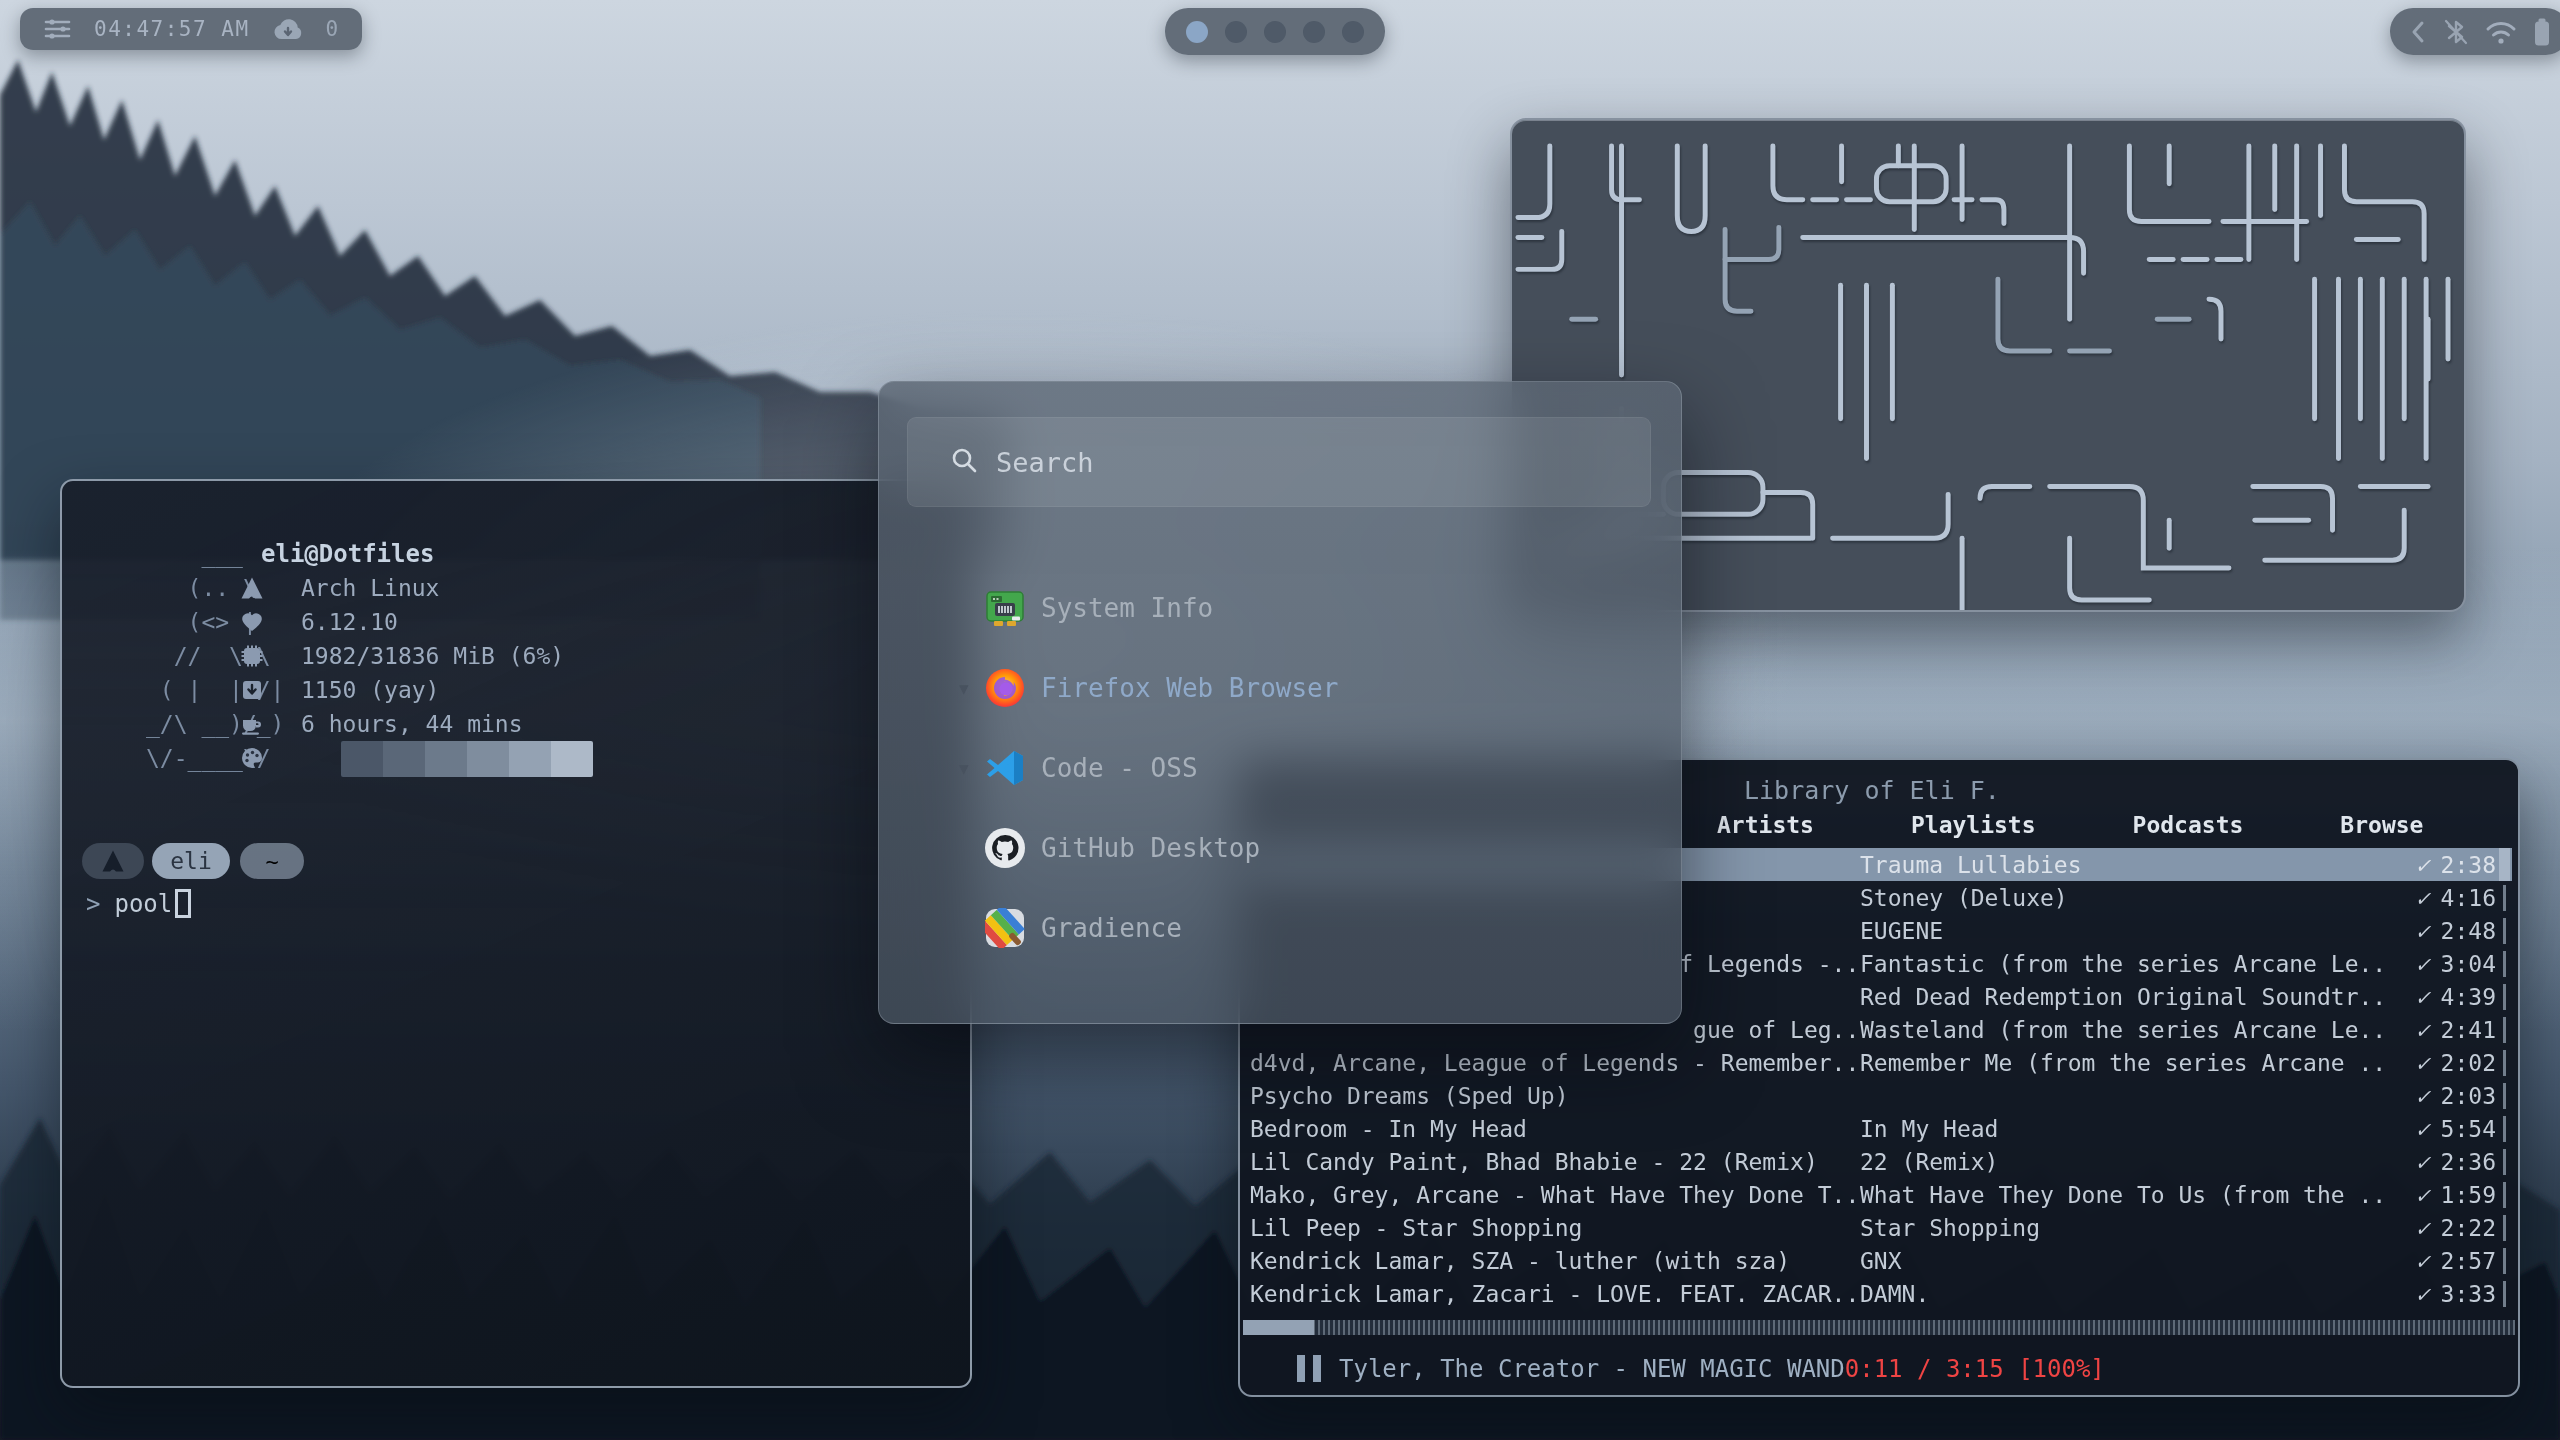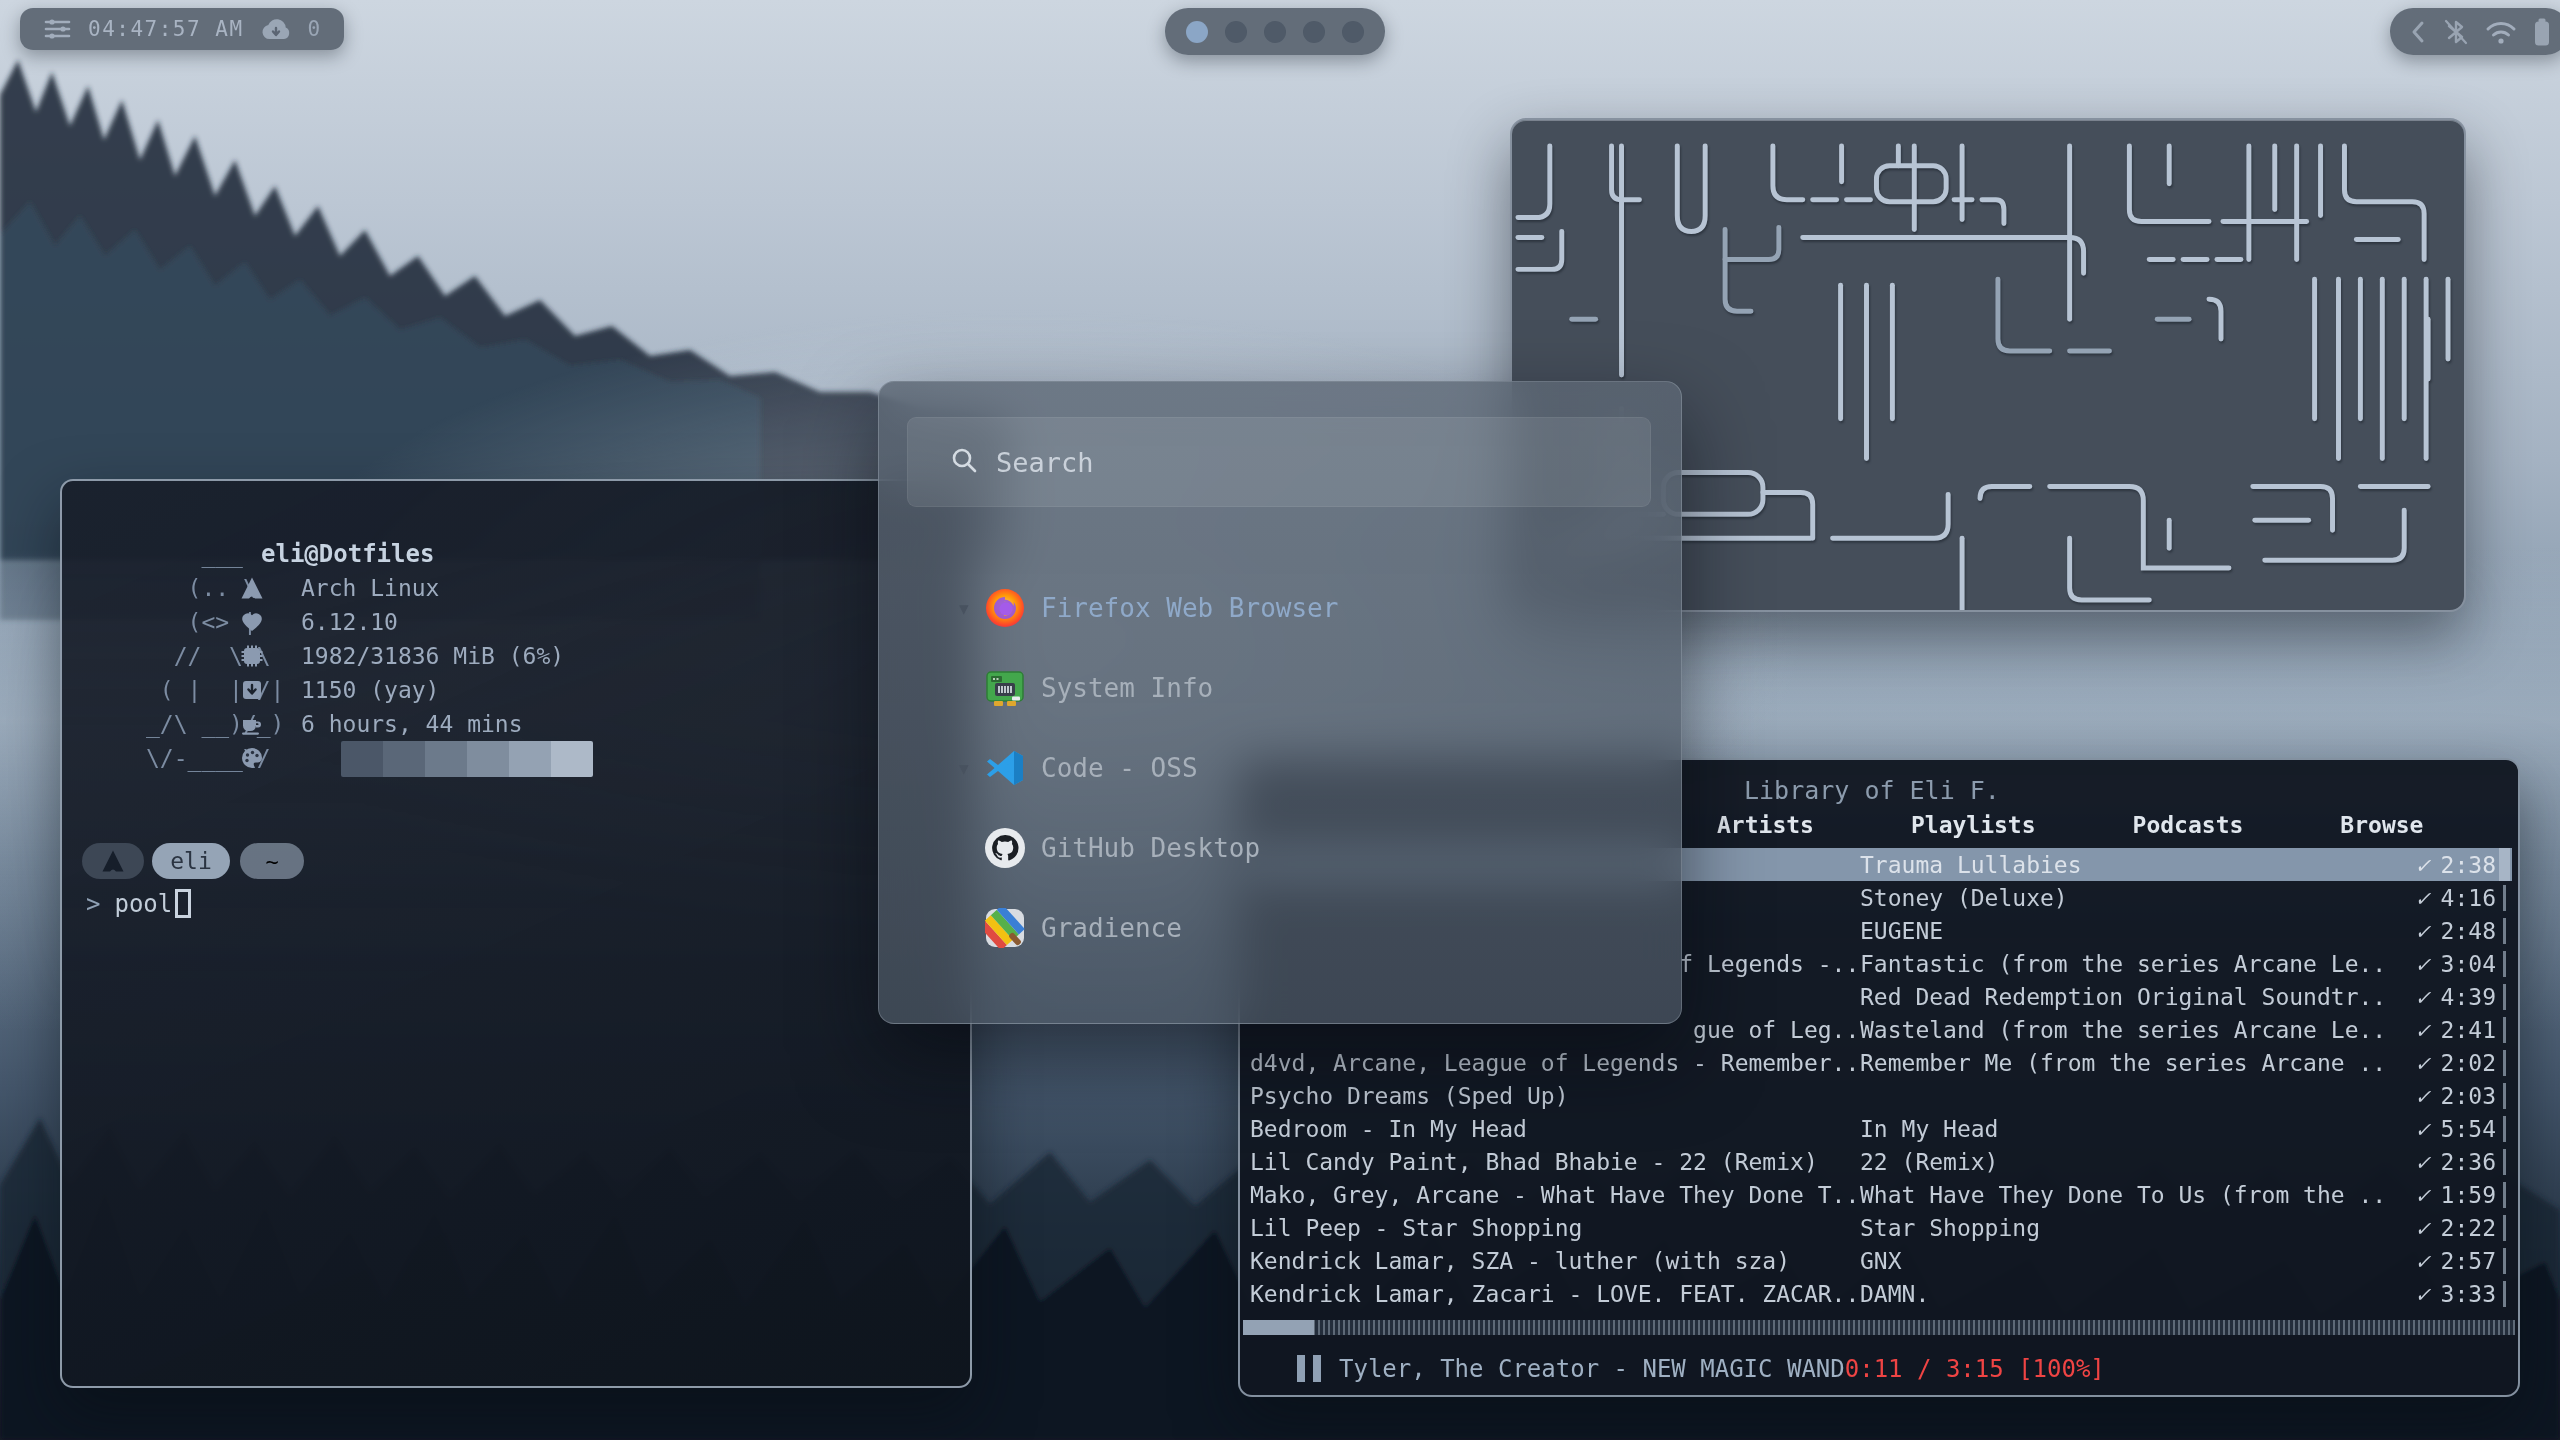--- a/index.html
+++ b/index.html
@@ -10,21 +10,21 @@
   .wall { position:absolute; inset:0; z-index:0;
     background:linear-gradient(180deg,#cdd6e0 0%,#bcc7d4 14%,#a4b2c2 32%,#8497aa 48%,#66798d 62%,#43556a 76%,#22303f 89%,#131d2a 100%); }
   .wall-fog { position:absolute; inset:0;
     background:radial-gradient(ellipse 1200px 500px at 40% 44%, rgba(222,230,238,.50), transparent 65%),
                linear-gradient(180deg, transparent 38%, rgba(205,216,228,.34) 50%, rgba(190,203,217,.16) 60%, transparent 72%); }
   .wall svg { position:absolute; inset:0; }
 
   
   .pill { position:absolute; display:flex; align-items:center; border-radius:23px;
     background:rgba(84,94,107,.88); box-shadow:0 6px 18px rgba(15,22,32,.35); z-index:6; }
-  .pill-left { left:20px; top:8px; height:42px; border-radius:13px; padding:0 24px; gap:17px;justify-content:space-between; }
+  .pill-left { left:20px; top:8px; height:42px; border-radius:13px; padding:0 24px; gap:23px;justify-content:space-between; }
   .clock { font-size:21px; letter-spacing:1.5px; color:#a9b4c3; }
   .stat-num { font-size:21px; color:#9aa6b5; }
   .pill-center { left:1165px; top:8px; height:47px; padding:0 21px; gap:17px; }
   .dot { width:22px; height:22px; border-radius:50%; background:#4f5a68; }
   .dot.active { background:#8ba6c6; }
   .pill-right { left:2390px; top:8px; height:47px; padding:0 18px; gap:15px; }
   .tray-ico { display:flex; align-items:center; justify-content:center; }
 
   
   .terminal { position:absolute; left:60px; top:479px; width:912px; height:909px; z-index:2;
@@ -516,55 +516,55 @@
       <svg width="30" height="30" viewBox="0 0 30 30" fill="none" stroke="#d4dbe2" stroke-width="2.6" stroke-linecap="round">
         <circle cx="13" cy="13" r="8"></circle>
           <path d="M19 19 L26 26"></path>
       </svg>
     </span>
     <input type="text" placeholder="Search" style="">
   </div>
   <div class="litems">
 
     <div class="litem">
+      <span class="lexp"></span>
+      <span class="licon">
+        <svg width="40" height="40" viewBox="0 0 40 40">
+          <rect x="2" y="4" width="36" height="29" rx="4" fill="#43a74c"></rect>
+          <rect x="2" y="4" width="36" height="29" rx="4" fill="none" stroke="#2e7d36" stroke-width="1.5"></rect>
+          <rect x="6" y="8" width="11" height="6" rx="1" fill="#2c6b33"></rect>
+          <path d="M8 11 h2 M11.5 11 h2" stroke="#e8f2e9" stroke-width="1.6"></path>
+          <rect x="10" y="15" width="20" height="13" rx="2" fill="#383f4a"></rect>
+          <path d="M14 18 v7 M17 18 v7 M20 18 v7 M23 18 v7 M26 18 v7" stroke="#cfd8dc" stroke-width="1.8"></path>
+          <rect x="27" y="28.5" width="8" height="4" rx="1" fill="#e8ecef"></rect>
+          <rect x="9" y="33" width="9" height="5" rx="1" fill="#dfa72e"></rect>
+          <rect x="22" y="33" width="9" height="5" rx="1" fill="#dfa72e"></rect>
+        </svg>
+      </span>
+      <span class="llabel" style="color: rgb(167, 176, 186);">System Info</span>
+    </div>
+
+    <div class="litem">
       <span class="lexp show"></span>
       <span class="licon">
         <svg width="40" height="40" viewBox="0 0 40 40">
           <defs>
             <radialGradient id="fxo" cx="0.5" cy="0.45" r="0.62">
               <stop offset="0" stop-color="#ffd567"></stop>
                 <stop offset="0.45" stop-color="#ff9a07"></stop>
               <stop offset="0.78" stop-color="#ff4b28"></stop>
                 <stop offset="1" stop-color="#e22850"></stop>
             </radialGradient>
           </defs>
           <circle cx="20" cy="20" r="19" fill="url(#fxo)"></circle>
           <path d="M20 9 a11 11 0 1 0 11 11 c0-2-1-4.5-2.6-6 .6 1.4.6 3 .1 3.8-1-2.6-3-4.6-5.5-5.6-2.7-1.1-5.6-1-8 .4 1.8-.2 4 .2 5.5 1.4-4-1-7.5 1.5-7.5 5.3 0 4 3.2 7.2 7.2 7.2 4.4 0 7.8-3.5 7.8-7.8 0 5-4 9.3-9 9.3Z" fill="#8f50f0" opacity="0.85"></path>
           <circle cx="21" cy="21" r="6.5" fill="#a45bea"></circle>
         </svg>
       </span>
       <span class="llabel" style="color: rgb(143, 169, 201);">Firefox Web Browser</span>
-    </div>
-
-    <div class="litem">
-      <span class="lexp"></span>
-      <span class="licon">
-        <svg width="40" height="40" viewBox="0 0 40 40">
-          <rect x="2" y="4" width="36" height="29" rx="4" fill="#43a74c"></rect>
-          <rect x="2" y="4" width="36" height="29" rx="4" fill="none" stroke="#2e7d36" stroke-width="1.5"></rect>
-          <rect x="6" y="8" width="11" height="6" rx="1" fill="#2c6b33"></rect>
-          <path d="M8 11 h2 M11.5 11 h2" stroke="#e8f2e9" stroke-width="1.6"></path>
-          <rect x="10" y="15" width="20" height="13" rx="2" fill="#383f4a"></rect>
-          <path d="M14 18 v7 M17 18 v7 M20 18 v7 M23 18 v7 M26 18 v7" stroke="#cfd8dc" stroke-width="1.8"></path>
-          <rect x="27" y="28.5" width="8" height="4" rx="1" fill="#e8ecef"></rect>
-          <rect x="9" y="33" width="9" height="5" rx="1" fill="#dfa72e"></rect>
-          <rect x="22" y="33" width="9" height="5" rx="1" fill="#dfa72e"></rect>
-        </svg>
-      </span>
-      <span class="llabel" style="color: rgb(167, 176, 186);">System Info</span>
     </div>
 
     <div class="litem">
       <span class="lexp show"></span>
       <span class="licon">
         <svg width="40" height="40" viewBox="0 0 40 40">
           <path d="M29 3 L13 17 L5 11 L2 13.5 L9.5 20 L2 26.5 L5 29 L13 23 L29 37 L38 32 V8 Z" fill="#2c9fe8"></path>
           <path d="M29 3 L38 8 V32 L29 37 Z" fill="#1b7fc4"></path>
           <path d="M29 12 L29 28 L19 20 Z" fill="#2c9fe8" opacity="0.45"></path>
         </svg>

